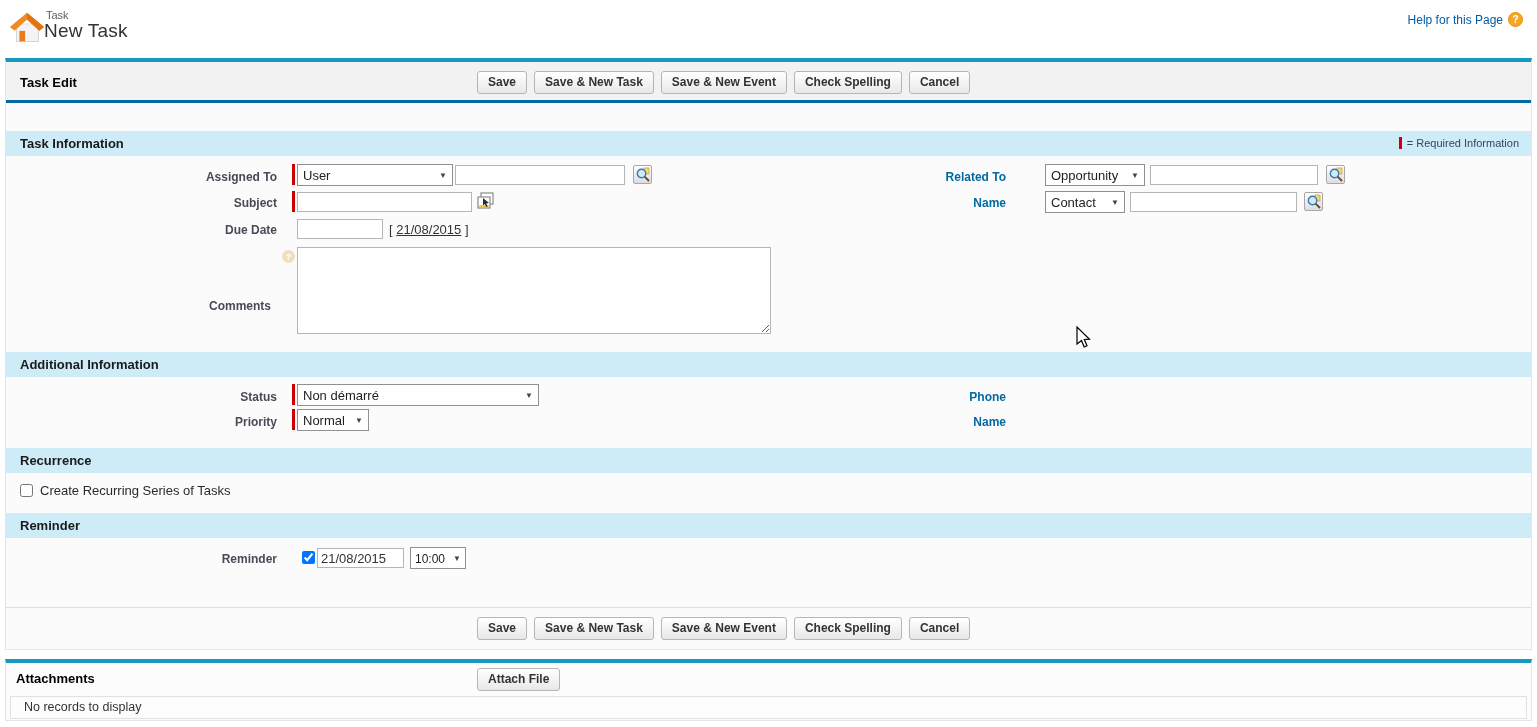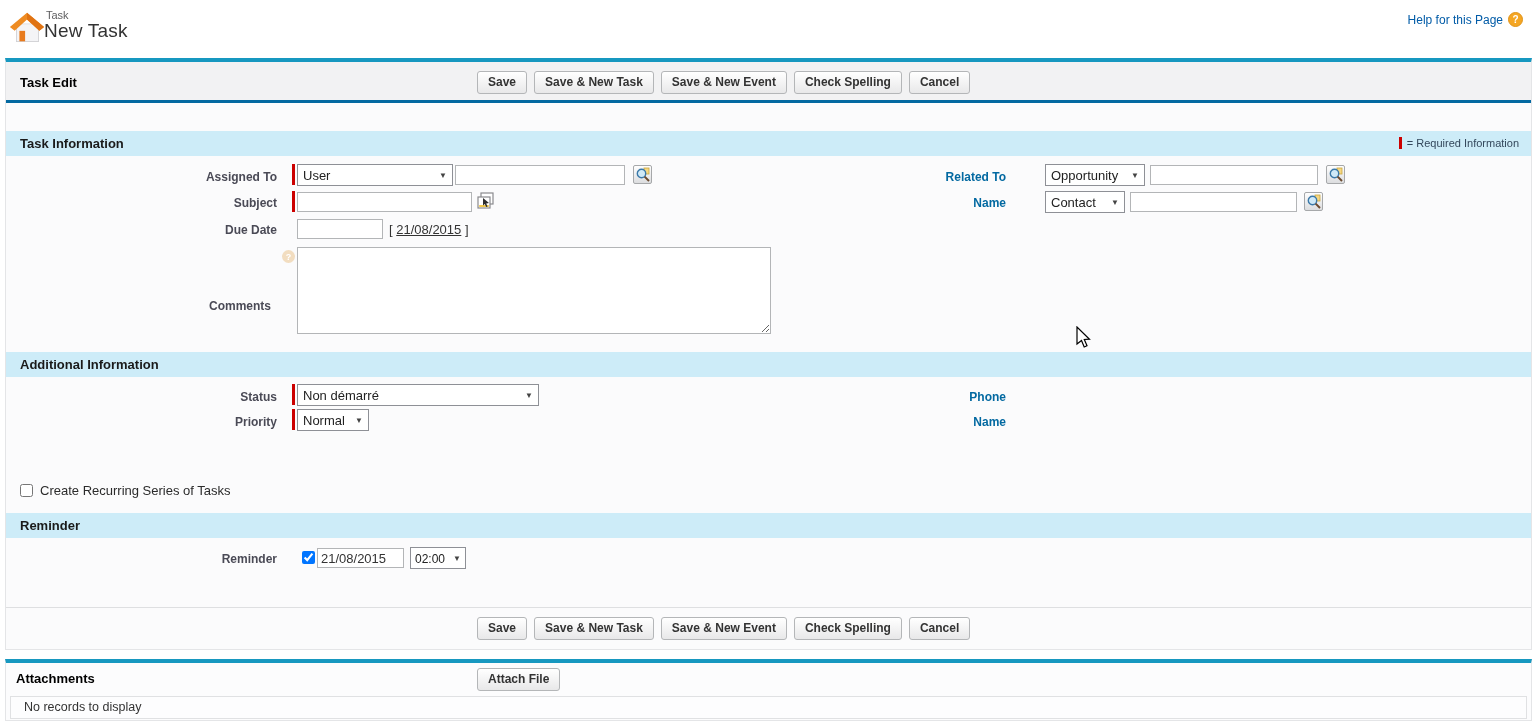--- a/index.html
+++ b/index.html
@@ -215,31 +215,34 @@
     <div class="flabel-r" style="top:328px;">Phone</div>
 
     <div class="flabel" style="top:353px;">Priority</div>
     <span class="req-bar" style="left:286px; top:347px;"></span>
     <div class="sel" style="left:291px; top:347px; width:72px;">
       <span>Normal</span>
       <span class="arr">▼</span>
     </div>
     <div class="flabel-r" style="top:353px;">Name</div>
 
+    <div class="section-header" style="top:386px;">
+      <div class="section-title">Recurrence</div>
+    </div>
     <input type="checkbox" class="chk" style="left: 14px; top: 422px;">
     <div class="chk-label" style="left:34px; top:421px;">Create Recurring Series of Tasks</div>
 
     <div class="section-header" style="top:451px;">
       <div class="section-title">Reminder</div>
     </div>
     <div class="flabel" style="top:490px;">Reminder</div>
     <input type="checkbox" class="chk" style="left: 296px; top: 489px;" checked="">
     <input class="tinput" style="left: 311px; top: 486px; width: 87px;" value="21/08/2015">
     <div class="sel" style="left:404px; top:485px; width:56px; font-size:12px; padding:4px 14px 0 4px;">
-      <span>02:00</span>
+      <span>10:00</span>
       <span class="arr" style="right:4px;">▼</span>
     </div>
 
     <div class="divider" style="top:545px;"></div>
     <div class="btn-row" style="top:555px;">
       <button class="btn">Save</button>
       <button class="btn">Save &amp; New Task</button>
       <button class="btn">Save &amp; New Event</button>
       <button class="btn">Check Spelling</button>
       <button class="btn">Cancel</button>

